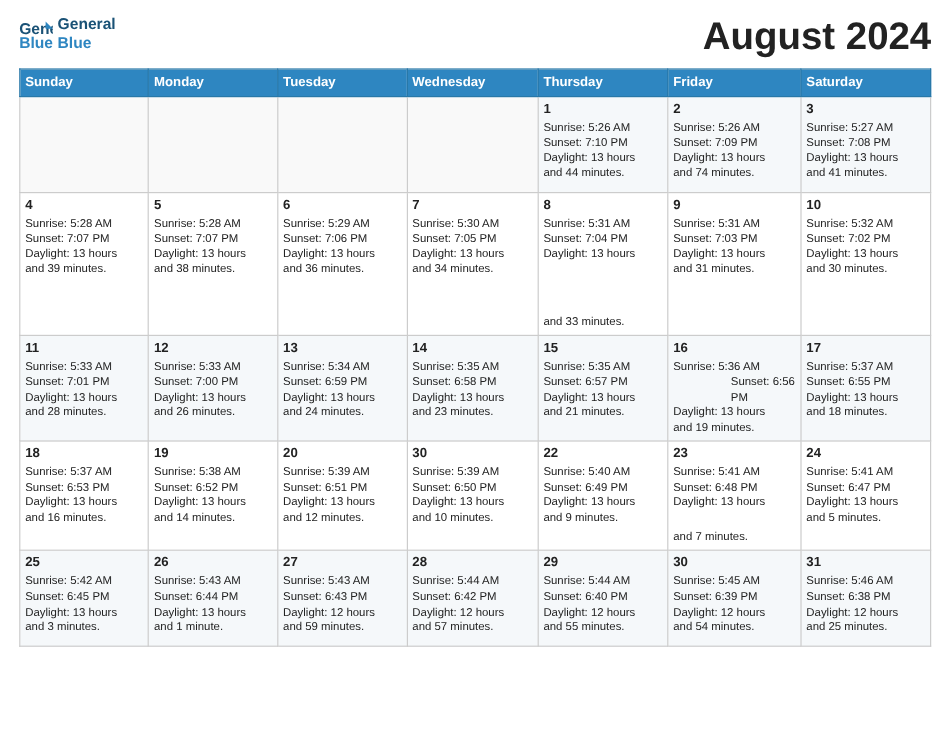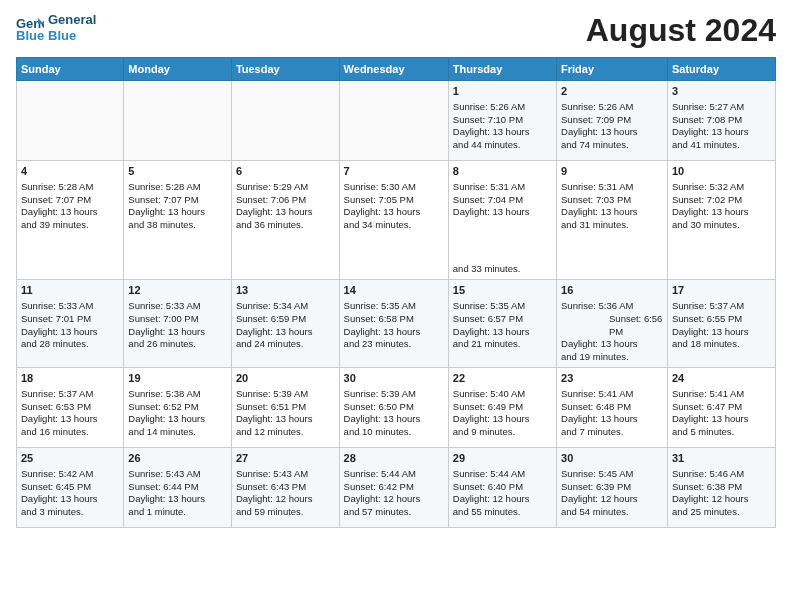--- a/index.html
+++ b/index.html
@@ -282,21 +282,21 @@
             <span style="display: block;">Sunrise: 5:40 AM</span>
             <span style="display: block;">Sunset: 6:49 PM</span>
             <span style="display: block;">Daylight: 13 hours</span>
             <span style="display: block;">and 9 minutes.</span>
           </td>
           <td>
             <span class="day-num">23</span>
             <span style="display: block;">Sunrise: 5:41 AM</span>
             <span style="display: block;">Sunset: 6:48 PM</span>
             <span style="display: block;">Daylight: 13 hours</span>
-            <span style="display: block;">and 7 minutes.</span>
+            <span style="display: block; margin-top: 16px;">and 7 minutes.</span>
           </td>
           <td>
             <span class="day-num">24</span>
             <span style="display: block;">Sunrise: 5:41 AM</span>
             <span style="display: block;">Sunset: 6:47 PM</span>
             <span style="display: block;">Daylight: 13 hours</span>
             <span style="display: block;">and 5 minutes.</span>
           </td>
         </tr>
         <tr>

